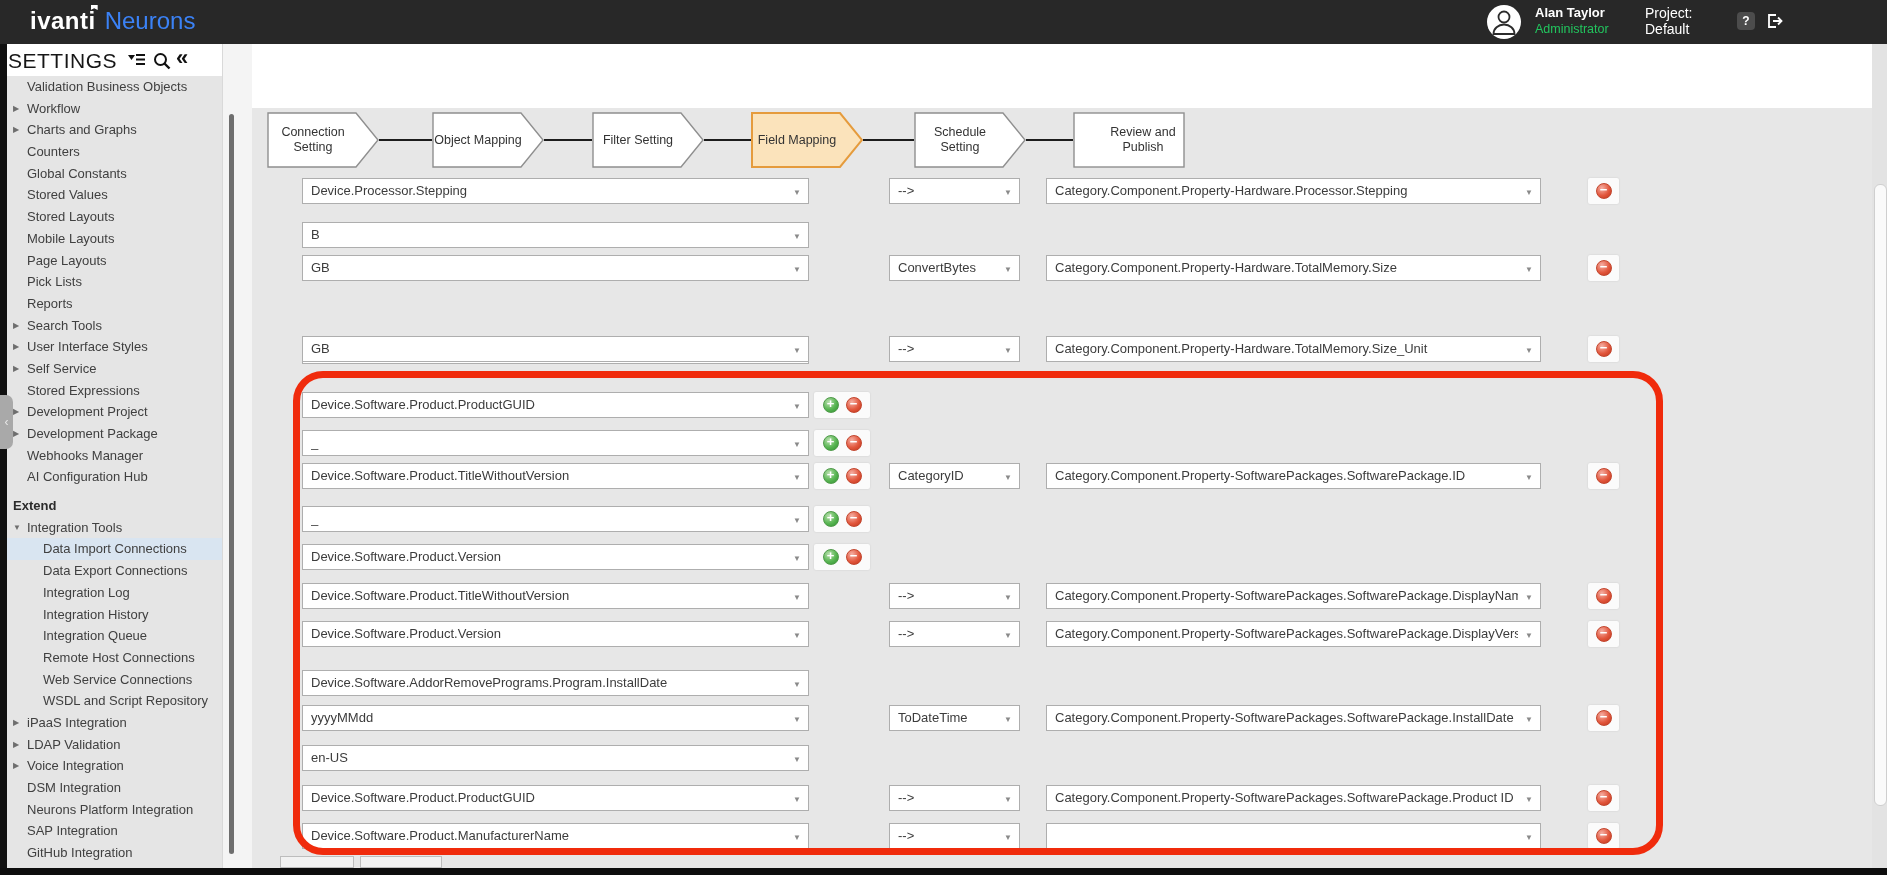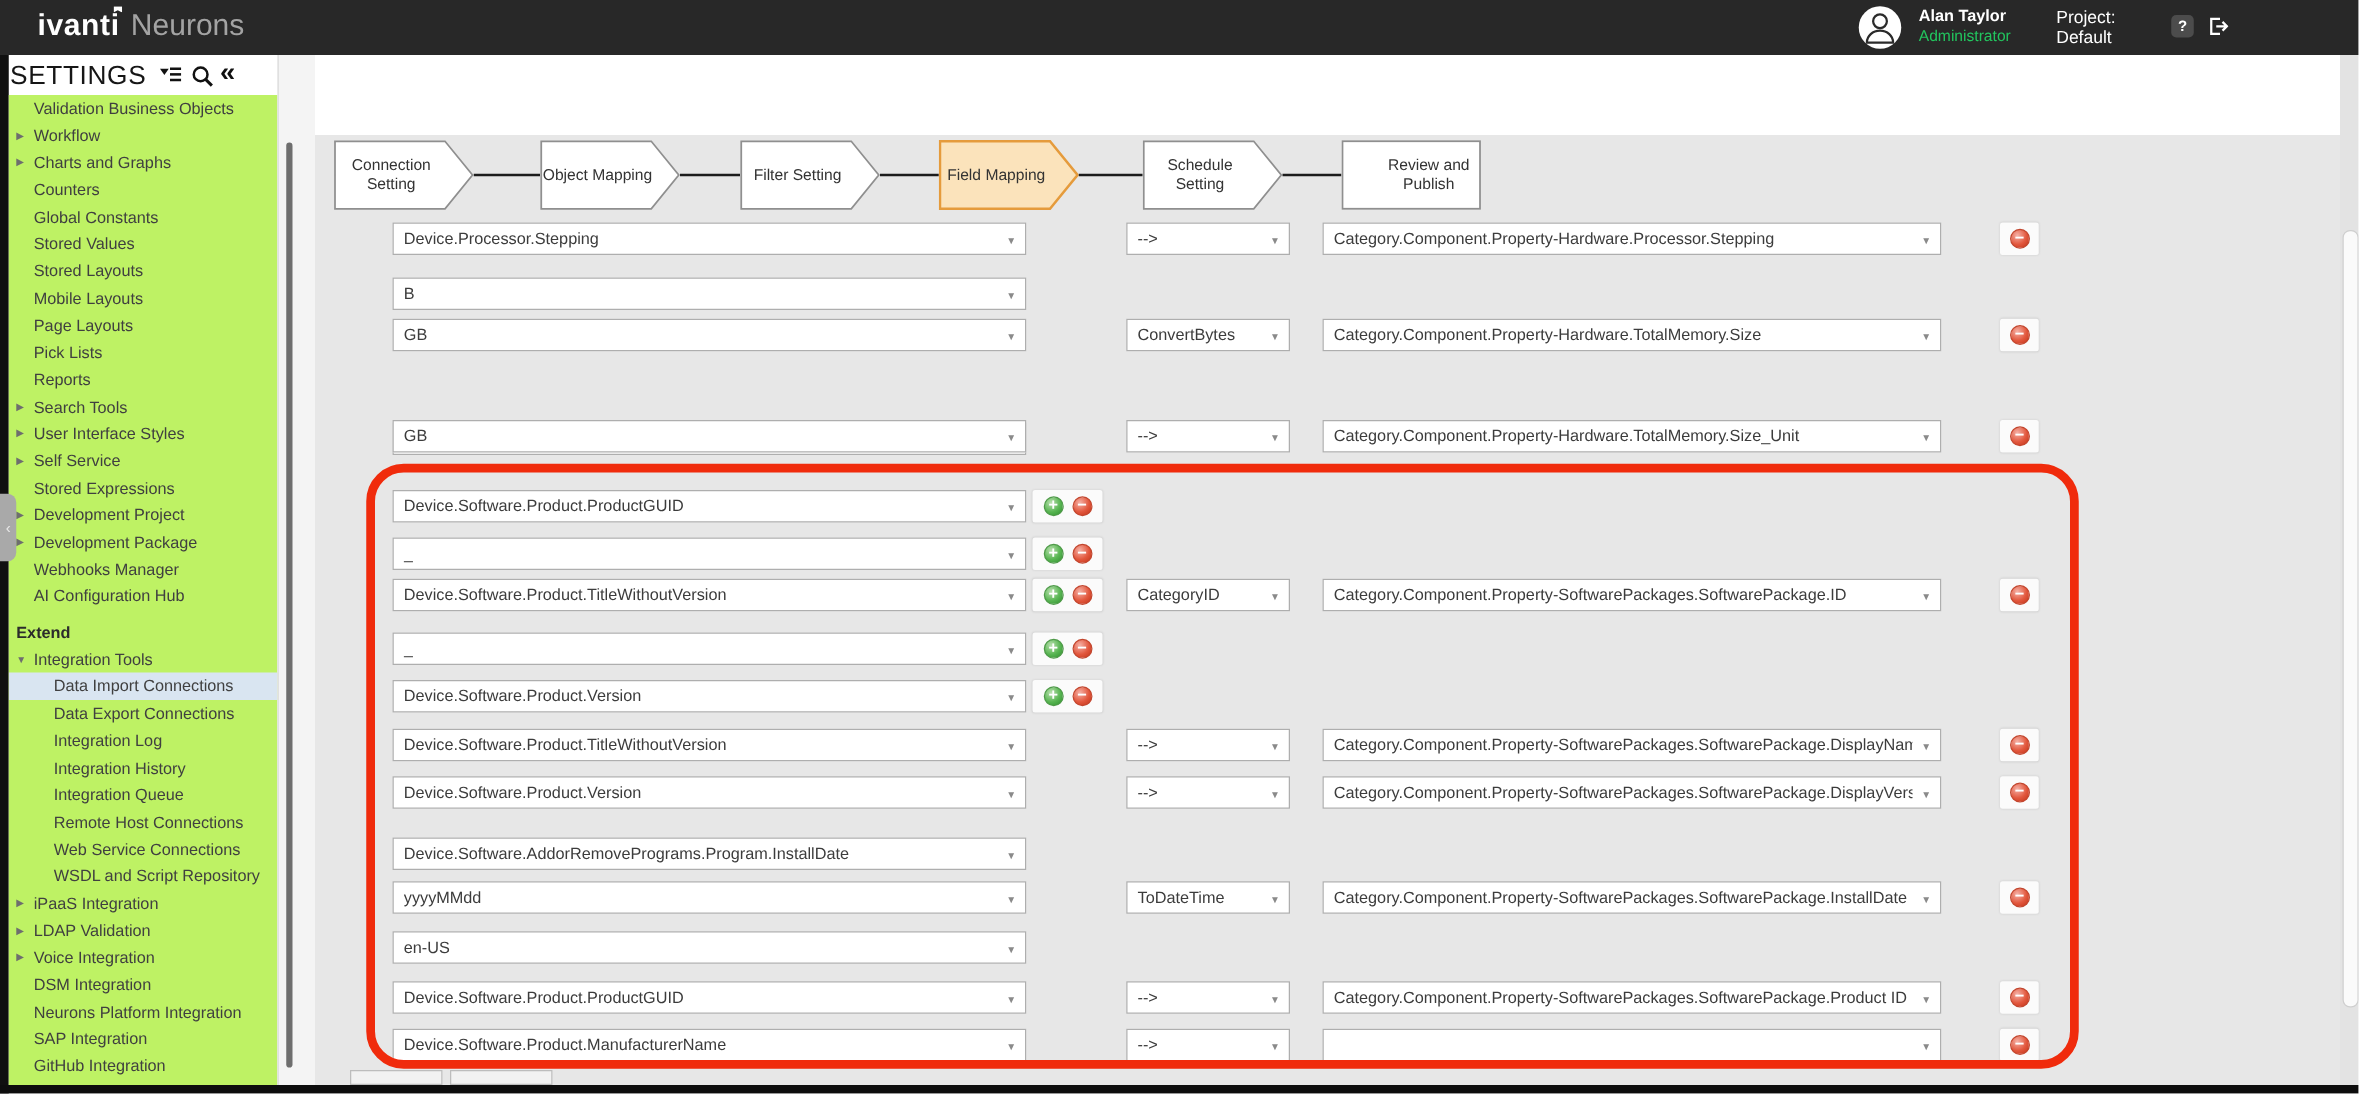--- a/index.html
+++ b/index.html
@@ -5,21 +5,21 @@
   html,body{margin:0;padding:0;background:#fff;}
   body{font-family:"Liberation Sans", sans-serif;}
   #page{position:relative;width:1887px;height:875px;overflow:hidden;background:#fff;}
 
   
   #topbar{position:absolute;left:0;top:0;width:1887px;height:44px;background:#282828;}
   #logo{position:absolute;left:30px;top:7px;color:#fff;font-size:24px;}
   #logo .bold{font-weight:bold;letter-spacing:.5px;position:relative;}
   #logo .mark{position:absolute;top:-2px;right:-2px;width:7px;height:5px;background:#fff;
     clip-path:polygon(0 0,100% 0,100% 100%,50% 65%,0 100%);}
-  #logo .light{font-weight:300;color:#a3a3a3;margin-left:9px;}
+  #logo .light{font-weight:300;color:#3b82f6;margin-left:9px;}
   #avatar{position:absolute;left:1487px;top:5px;width:34px;height:34px;border-radius:50%;background:#fff;}
   #user-block{position:absolute;left:1535px;top:5px;line-height:16px;}
   #user-name{color:#fff;font-weight:bold;font-size:13px;}
   #user-role{color:#22c55e;font-size:12.5px;}
   #project-block{position:absolute;left:1645px;top:5px;line-height:16px;color:#fff;font-size:14px;}
   .hicon{position:absolute;top:12px;width:18px;height:18px;}
   #help-icon{left:1737px;background:#4c4c4c;border-radius:4px;color:#fff;font-size:12px;font-weight:bold;
     display:flex;align-items:center;justify-content:center;}
   #logout-icon{left:1765px;}
 
@@ -29,21 +29,21 @@
   .picon{position:absolute;top:8px;cursor:pointer;}
   #tree-icon{left:128px;}
   #search-icon{left:153px;}
   #collapse-icon{left:176px;top:1px;font-size:22px;font-weight:bold;color:#111;}
   #breadcrumb{position:absolute;left:248px;top:10px;font-size:13px;white-space:nowrap;}
   #breadcrumb .crumb{color:#1b7fa0;cursor:pointer;}
   #breadcrumb .sep{color:#8fa8b4;margin:0 9px;font-size:12px;}
 
   
   #left-edge{position:absolute;left:0;top:44px;width:7px;height:831px;background:#101010;}
-  #sidebar{position:absolute;left:7px;top:76px;width:215px;height:792px;background:#bef264;overflow:hidden;}
+  #sidebar{position:absolute;left:7px;top:76px;width:215px;height:792px;background:#e5e5e5;overflow:hidden;}
   .side-item{position:relative;height:21.7px;line-height:21.7px;font-size:13px;color:#404040;cursor:pointer;white-space:nowrap;}
   .side-item .arrow{position:absolute;left:6px;top:0;width:12px;color:#6e6e6e;font-size:8px;}
   .side-item .lbl{display:inline-block;}
   .ind1 .lbl{margin-left:20px;}
   .ind2 .lbl{margin-left:36px;}
   .ind0 .lbl{margin-left:6px;}
   .side-item.bold{font-weight:bold;color:#2b2b2b;margin-top:7px;}
   .side-item.selected{background:#d9e5f1;}
   #side-handle{position:absolute;left:0;top:395px;width:13px;height:54px;background:#a9a9a9;
     border-radius:0 7px 7px 0;color:#e8e8e8;font-size:12px;display:flex;align-items:center;justify-content:center;cursor:pointer;}
@@ -60,21 +60,21 @@
   #bottom-bar{position:absolute;left:0;top:868px;width:1887px;height:7px;background:#0d0d0d;}
 
   
   .step{position:absolute;top:112px;width:112px;height:56px;cursor:pointer;}
   .step svg{position:absolute;left:0;top:0;}
   .step .steplbl{position:absolute;left:0;top:0;width:92px;height:56px;display:flex;align-items:center;justify-content:center;
     text-align:center;font-size:12.5px;color:#333;line-height:15px;white-space:pre-line;}
   .connector{position:absolute;top:139px;height:2px;background:#1c1c1c;}
 
   
-  .map-row{position:absolute;left:12px;top:0;width:1697px;height:26px;padding-left:33px;}
+  .map-row{position:absolute;left:0;top:0;width:1697px;height:26px;padding-left:33px;}
   .dd{position:absolute;height:26px;background:#fff;border:1px solid #aeaeae;box-sizing:border-box;cursor:pointer;}
   .dd .val{position:absolute;left:8px;right:22px;top:0;height:24px;line-height:24px;font-size:13px;color:#3c3c3c;
     overflow:hidden;white-space:nowrap;}
   .dd .caret{position:absolute;right:7px;top:9px;font-size:8px;color:#8a8a8a;}
   .dd-src{left:302px;width:507px;}
   .dd-mid{left:889px;width:131px;}
   .dd-tgt{left:1046px;width:495px;}
   .chipbox{position:absolute;height:26px;background:#fbfbfb;border-radius:2px;display:flex;align-items:center;justify-content:center;gap:7px;box-shadow:0 0 2px rgba(0,0,0,.12);}
   .chip-inline{left:814px;width:56px;}
   .chip-del{left:1588px;width:31px;}

